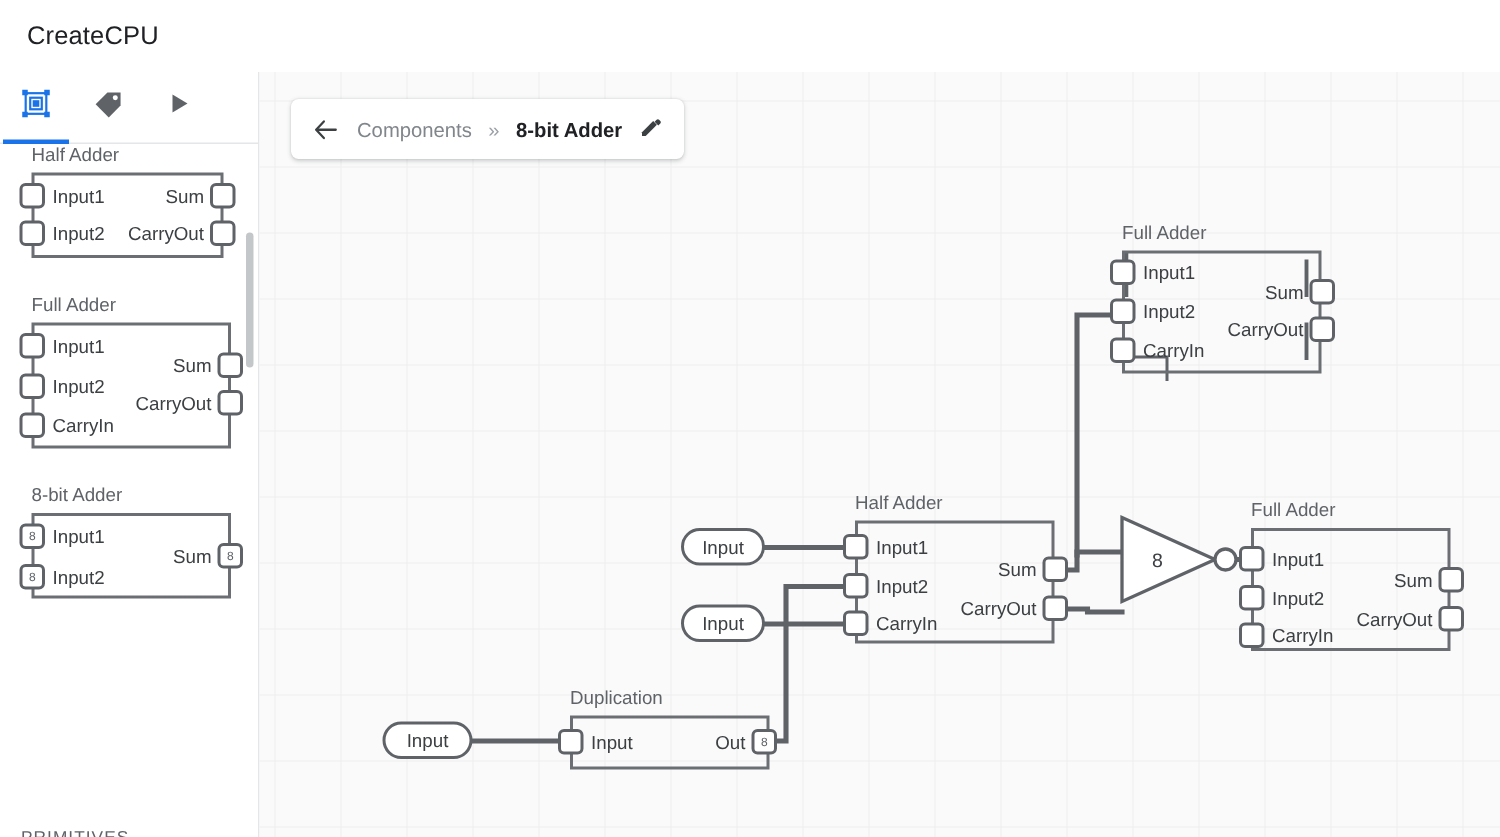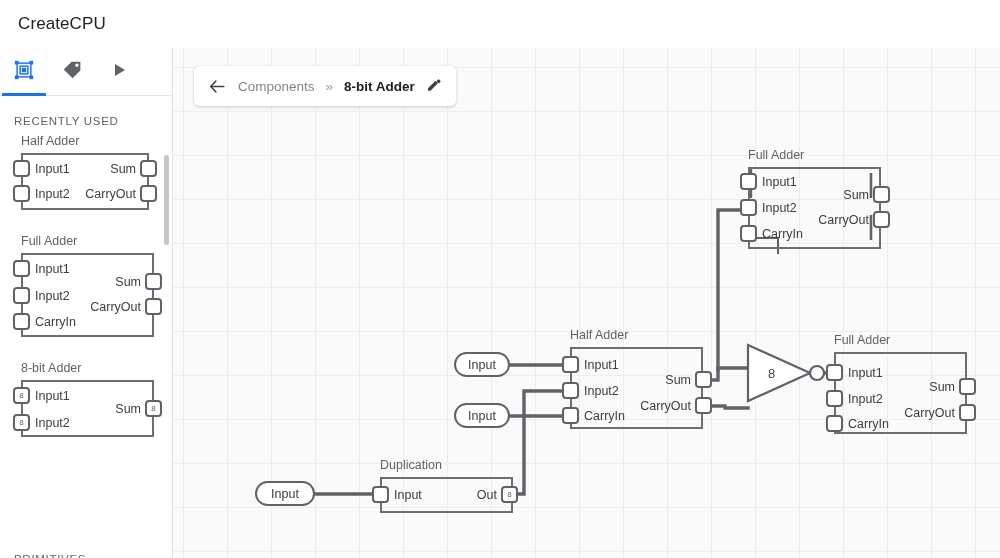--- a/index.html
+++ b/index.html
@@ -156,21 +156,20 @@
       <div class="tab">
         <span>
           <svg width="16" height="16" viewBox="0 0 16 16">
             <path d="M3 2 L13 8 L3 14 Z" fill="#5f6368"></path>
           </svg>
         </span>
       </div>
     </div>
 
 
-    <div class="sec-head">RECENTLY USED</div>
 
     <div class="palette">
 
       <div class="comp" style="left:0px; top:0px; width:173px; height:81px;">
         <div class="ctitle" style="left:21px; top:0px;">Half Adder</div>
         <div class="cbody" style="left:21px; top:19px; width:128px; height:57px;"></div>
         <div class="pin" style="left:13px; top:26px;"></div>
         <div class="plabel" style="left:35px; top:28px;">Input1</div>
         <div class="pin" style="left:13px; top:51px;"></div>
         <div class="plabel" style="left:35px; top:53px;">Input2</div>

